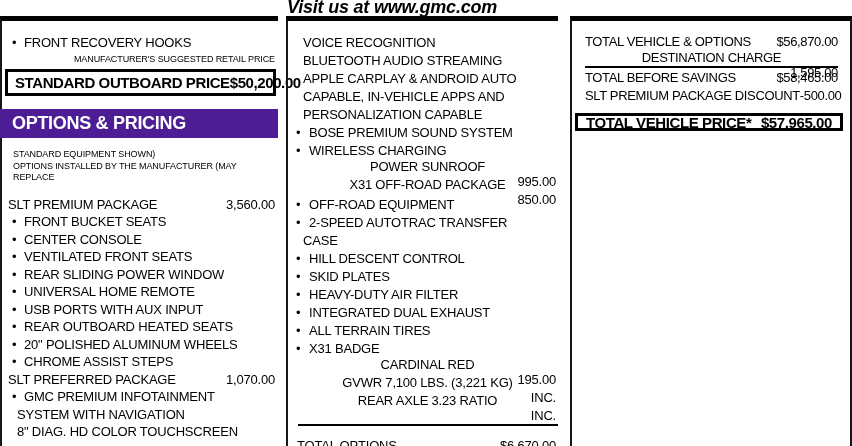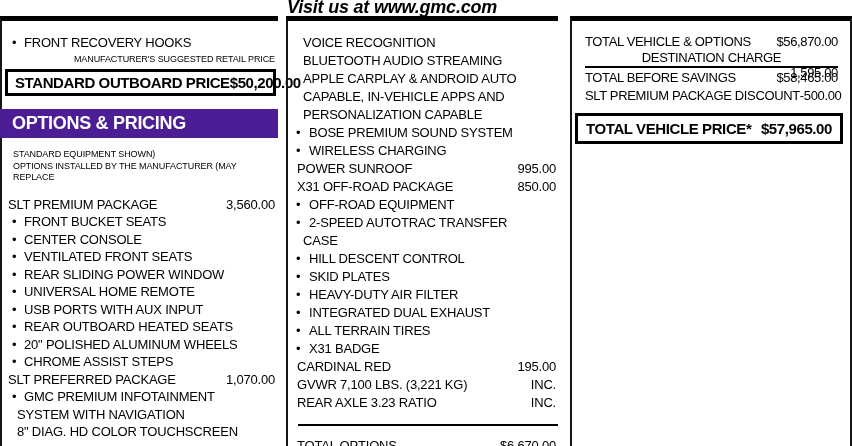--- a/index.html
+++ b/index.html
@@ -59,34 +59,34 @@
     font-weight: bold; font-size: 18px; letter-spacing: -0.3px;
     line-height: 18px; padding: 5px 0 6px 12px;
     margin-top: 13px; margin-left: -2px;
   }
   .disclaimer { font-size: 9px; letter-spacing: -0.1px; line-height: 11.5px; margin: 11px 0 0 11px; }
   .left .list { margin-top: 12px; }
 
   
   .mid .row { height: 18px; }
   .mid .list { margin-top: 12px; }
-  .mid .row.plain  { padding-left: 9px; }
+  .mid .row.plain  { padding-left: 9px; flex-direction: column; }
   .mid .row.bullet { padding-left: 21px; }
   .mid .row.bullet .bdot { left: 8px; }
   .mid .row.indent { padding-left: 15px; }
   .mid .row .val   { padding-right: 2px; }
   .total-rule { border-top: 2px solid #000; margin: 13px 0 0 10px; }
   .mid .total-row { margin-top: 10px; height: 18px; padding-left: 9px; }
   .mid .total-row .val { padding-right: 2px; }
 
   
   .right .row { height: 18px; margin: 0 12px 0 13px; letter-spacing: -0.35px; }
   .right .list { margin-top: 11px; }
   .right .row.underline { border-bottom: 2px solid #000; flex-direction: column; }
-  .right .price-box { margin: 9px 7px 0 3px; padding: 4px 8px; height: 31px; }
+  .right .price-box { margin: 9px 7px 0 3px; padding: 4px 8px; height: 18px; }
 </style>
 </head>
 <body>
 
 <div class="sheet">
 
   <div class="title">Visit us at www.gmc.com</div>
 
   <section class="col left">
     <div class="row bullet first-item">

